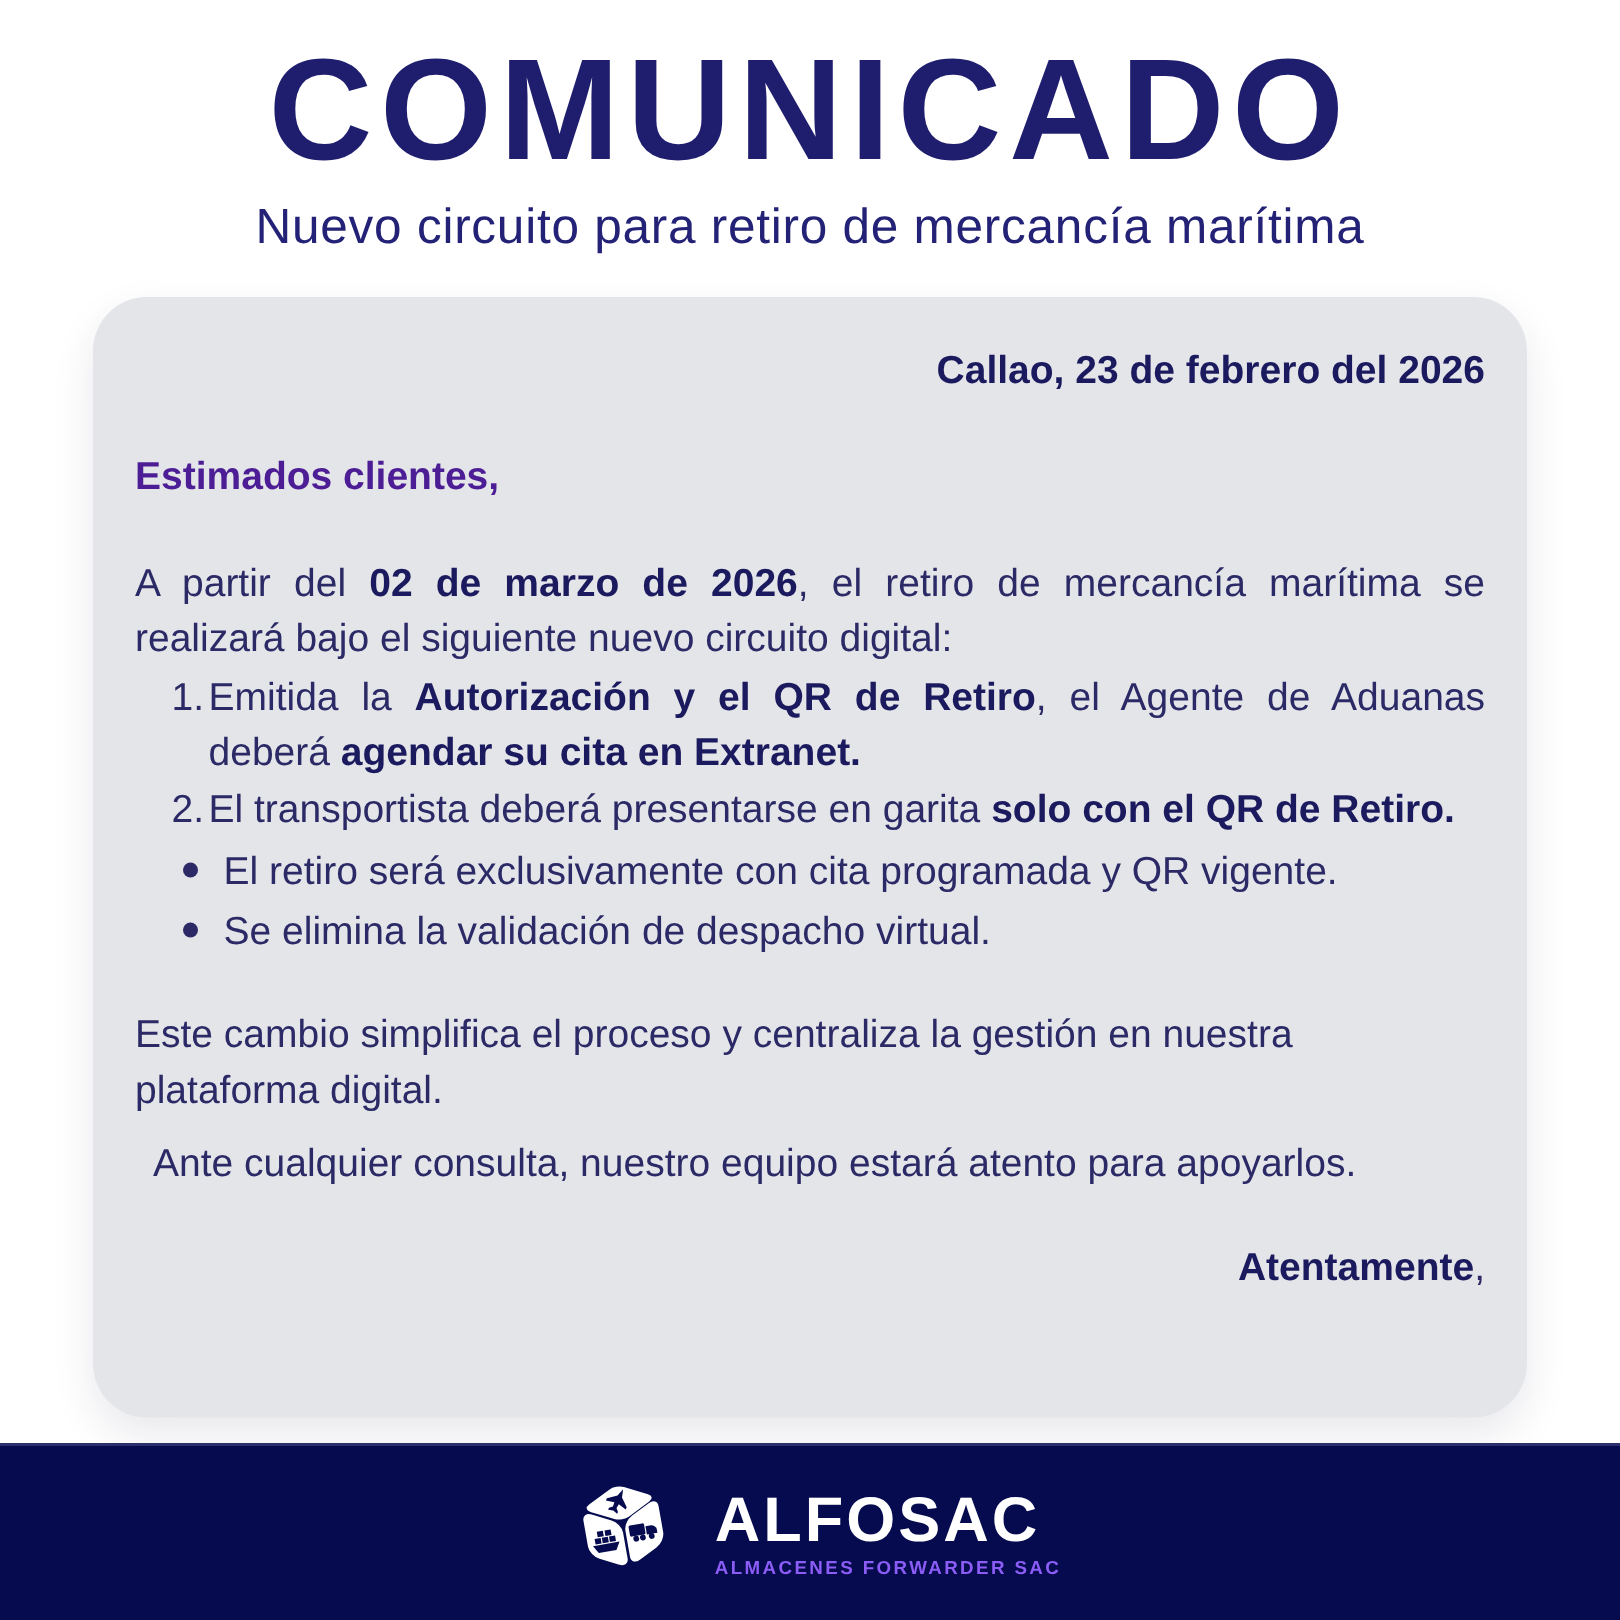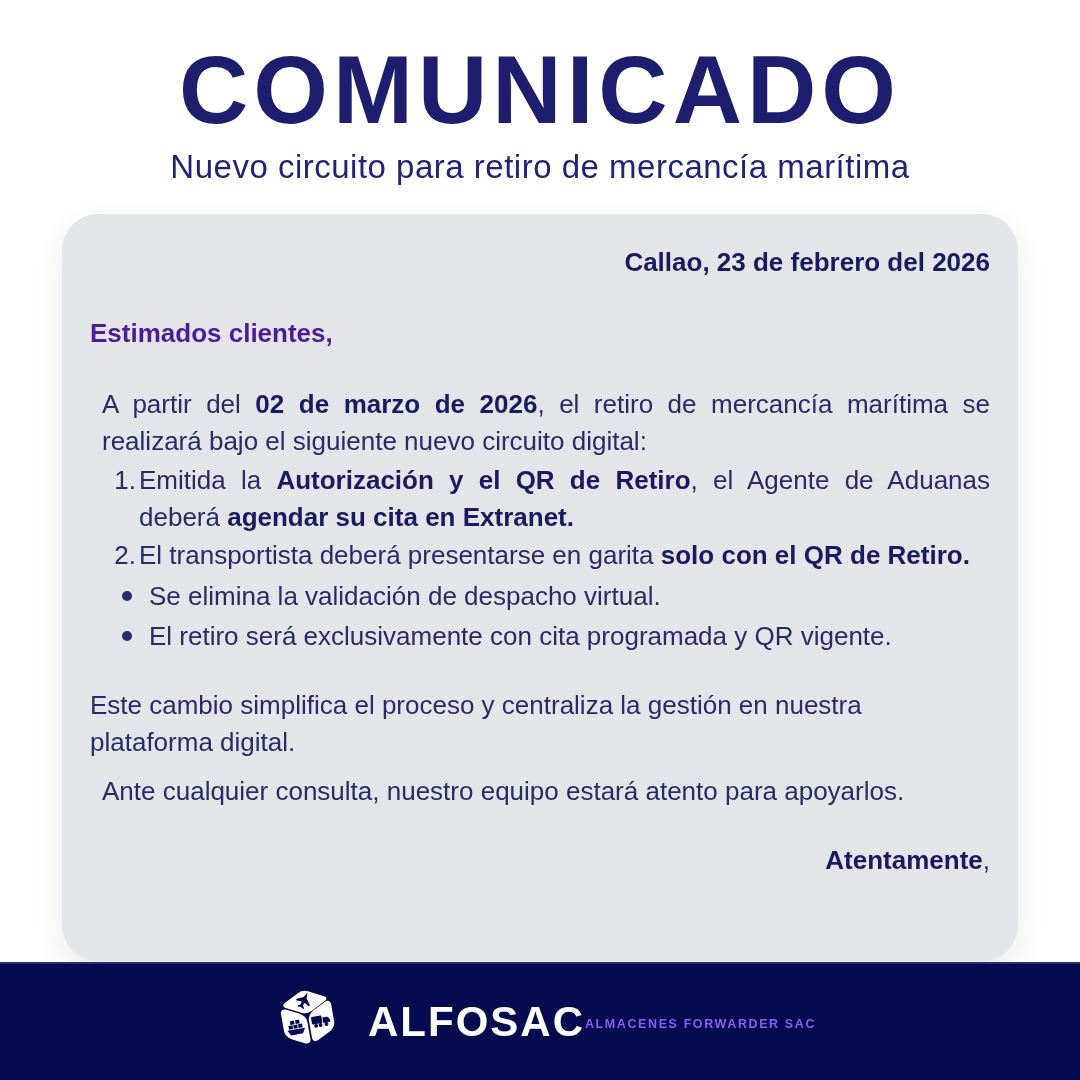--- a/index.html
+++ b/index.html
@@ -1,62 +1,62 @@
 <!DOCTYPE html>
 <html><head>
 <meta charset="utf-8">
 <style>
   html,body{margin:0;padding:0;background:#ffffff;}
   .page{
     position:relative;width:1080px;height:1080px;overflow:hidden;
     background:#ffffff;font-family:"Liberation Sans",sans-serif;
   }
   
-  .header{padding-top:42px;text-align:center;}
+  .header{padding-top:26px;text-align:center;}
   .title{
     margin:0;font-size:96px;line-height:1.0;font-weight:bold;
     letter-spacing:5px;color:#1f1d6e;
   }
   .subtitle{
     margin-top:10px;font-size:33px;font-weight:500;color:#232276;
     letter-spacing:0.5px;
     text-align:center;
   }
   
   .card{
     box-sizing:border-box;width:956px;height:747px;margin:28px auto 0 auto;
     background:#e4e5e9;border-radius:36px;padding:30px 28px 37px 28px;
     color:#2b2a66;font-size:26px;line-height:1.42;
     box-shadow:0 12px 28px rgba(40,40,80,0.10);
   }
   .card b,.seg-b{font-weight:bold;color:#1b1a5e;}
   .date-line{text-align:right;font-weight:bold;color:#1b1a5e;font-size:26px;}
   .greeting{margin:34px 0 0 0;font-weight:bold;color:#4c1d95;}
-  .para{margin:34px 0 0 12px;}
+  .para{margin:34px 0 0 0;}
   .justify{text-align:justify;}
   .steps{margin-top:2px;}
   .step{display:flex;padding-left:14px;margin-top:2px;}
   .step-num{flex:none;min-width:32px;text-align:right;margin-right:3px;}
   .step-text{flex:1;}
   .important-heading{margin:32px 0 0 0;font-weight:bold;color:#1b1a5e;}
   .bullets{margin-top:4px;}
   .bullet{display:flex;padding-left:32px;margin-top:3px;}
   .dot{flex:none;width:10px;height:10px;border-radius:50%;background:#2b2a66;margin:13px 17px 0 0;}
   .closing{margin:32px 0 0 0;}
   .closing2{margin:12px;}
   .signature{margin-top:32px;text-align:right;}
   .signature .company{font-weight:normal;}
   
   .footer{
     position:absolute;left:0;bottom:0;width:1080px;height:118px;
     background:#050b4e;border-top:2px solid #2b2f6b;box-sizing:border-box;
     display:flex;align-items:center;justify-content:center;gap:16px;
   }
   .logo-cube{width:88px;height:88px;flex:none;}
-  .brand-block{display:flex;flex-direction:row;align-items:center;}
+  .brand-block{display:flex;flex-direction:column;align-items:flex-start;}
   .brand-name{
     color:#ffffff;font-size:42px;font-weight:bold;letter-spacing:2px;line-height:1.0;
   }
   .brand-subtitle{
     color:#8b5cf6;font-size:12.5px;font-weight:bold;letter-spacing:1.6px;margin-top:4px;
   }
 </style>
 </head>
 <body>
 
@@ -83,25 +83,25 @@
       <div class="step">
         <span class="step-num">2.</span>
         <div class="step-text"><span> El transportista deberá presentarse en garita </span><b>solo con el QR de Retiro.</b></div>
       </div>
     </div>
 
 
     <div class="bullets">
       <div class="bullet">
         <span class="dot"></span>
-        <span>Se elimina la validación de despacho virtual.</span>
+        <span>El retiro será exclusivamente con cita programada y QR vigente.</span>
       </div>
       <div class="bullet">
         <span class="dot"></span>
-        <span>El retiro será exclusivamente con cita programada y QR vigente.</span>
+        <span>Se elimina la validación de despacho virtual.</span>
       </div>
     </div>
 
     <p class="closing">Este cambio simplifica el proceso y centraliza la gestión en nuestra plataforma digital.</p>
     <p class="closing2">Ante cualquier consulta, nuestro equipo estará atento para apoyarlos.</p>
 
     <div class="signature">
       <div><b>Atentamente</b><span>,</span></div>
     </div>
 

